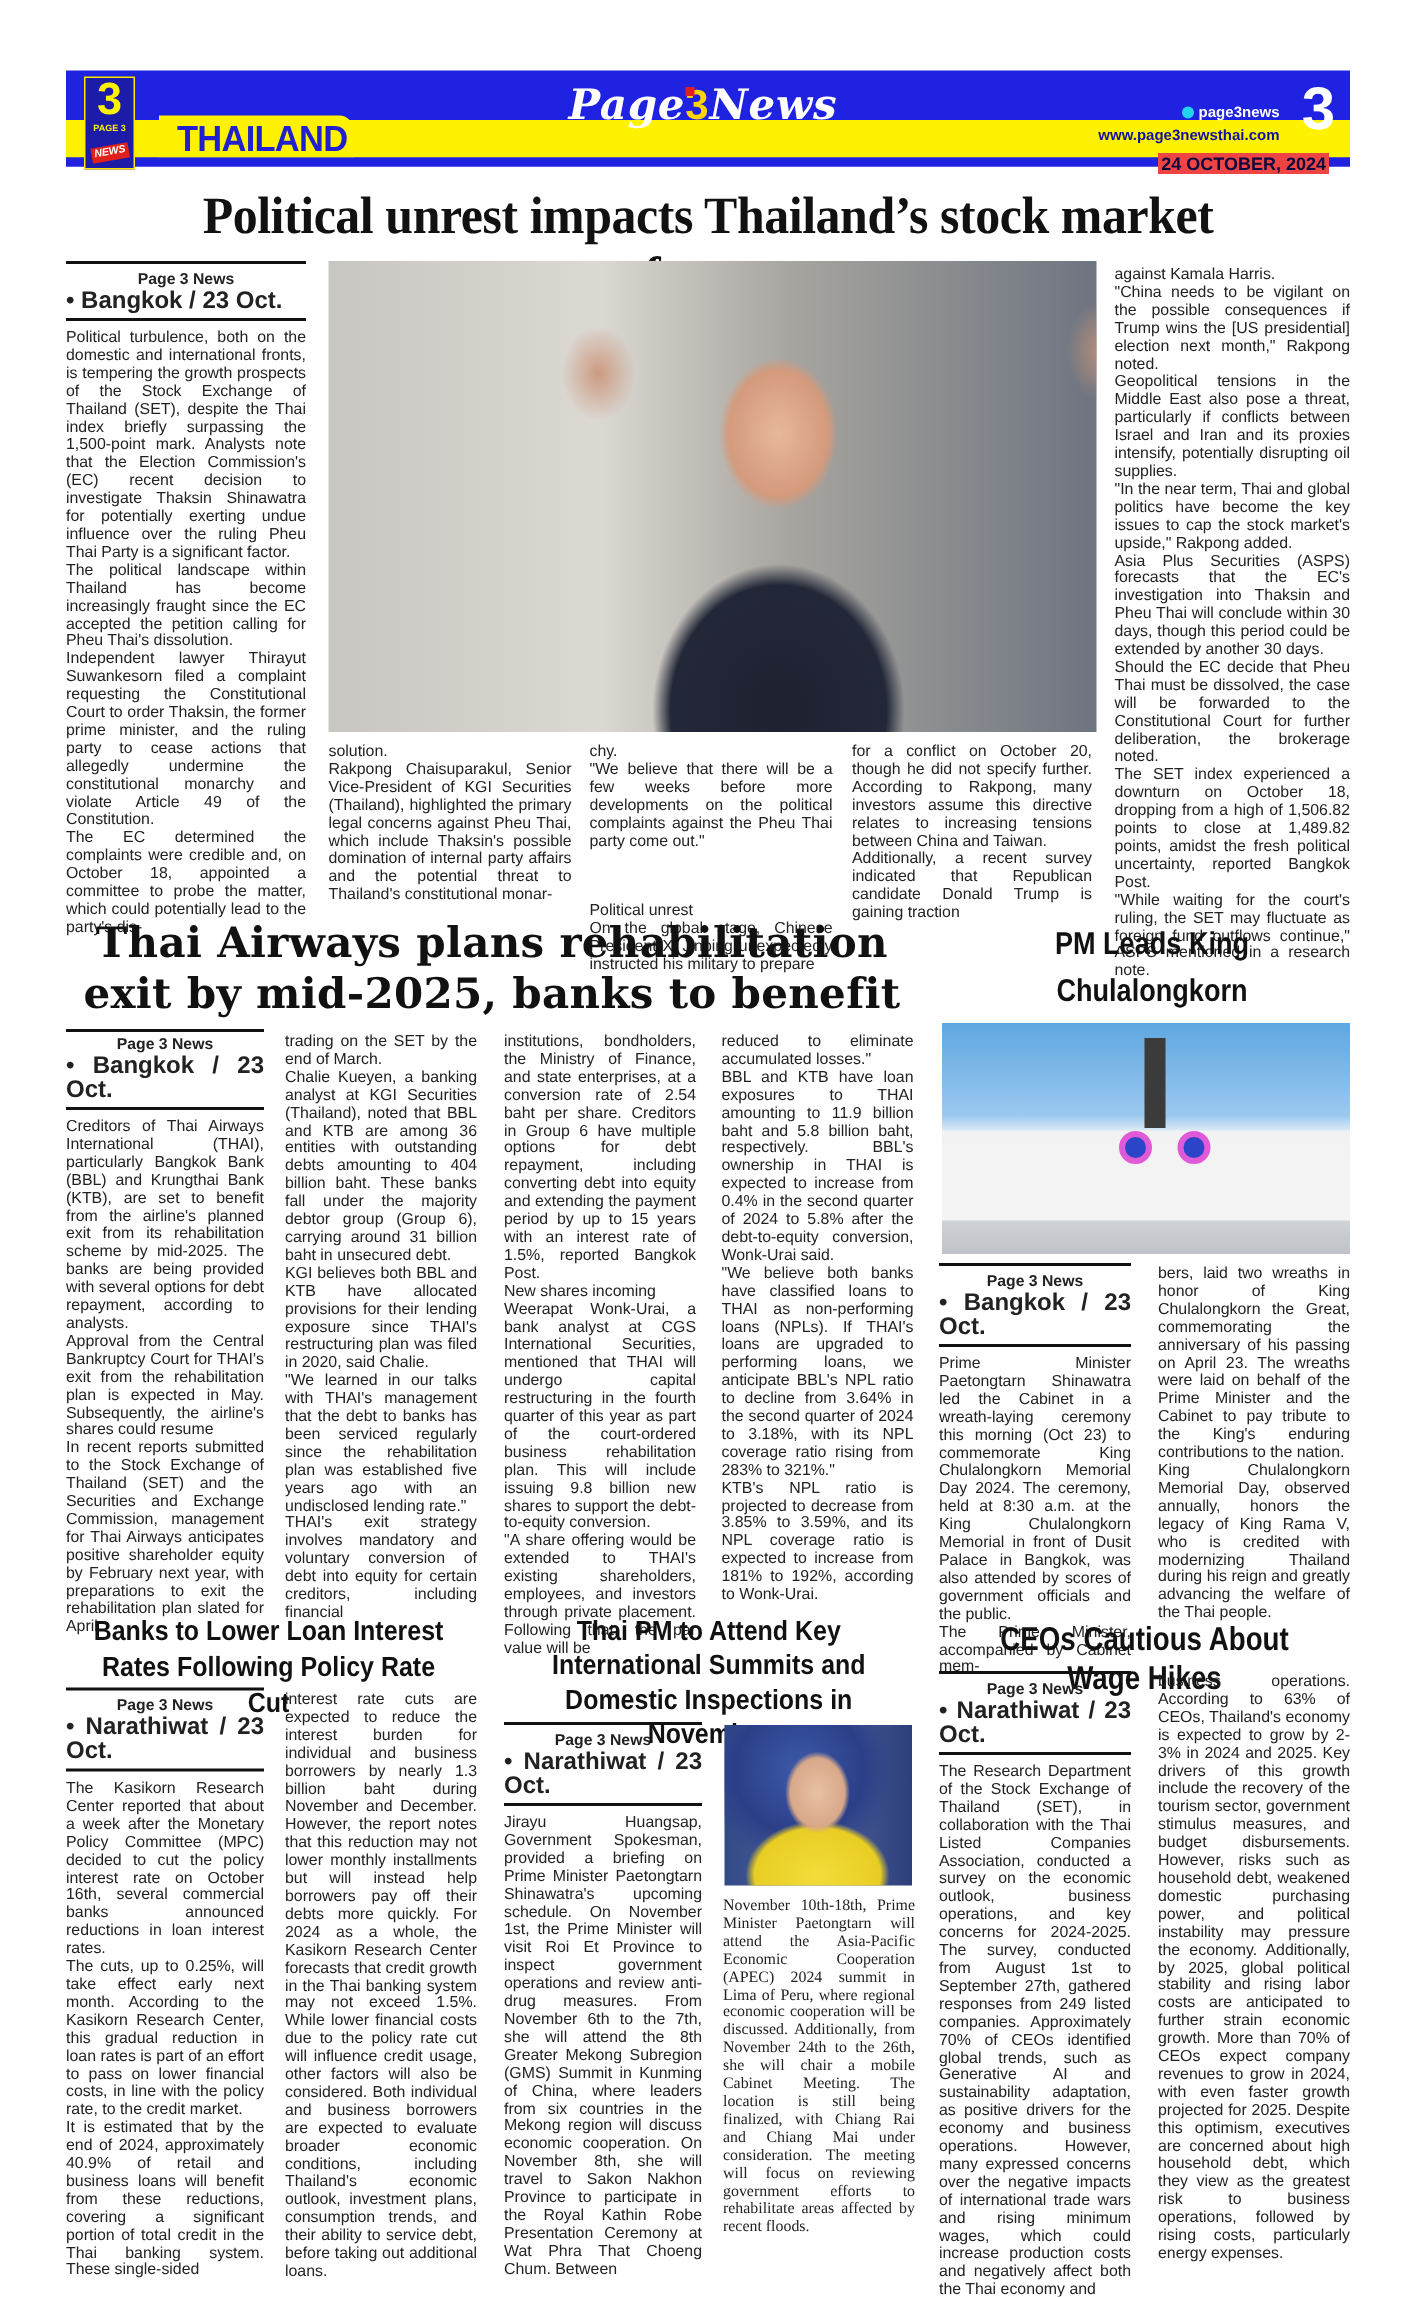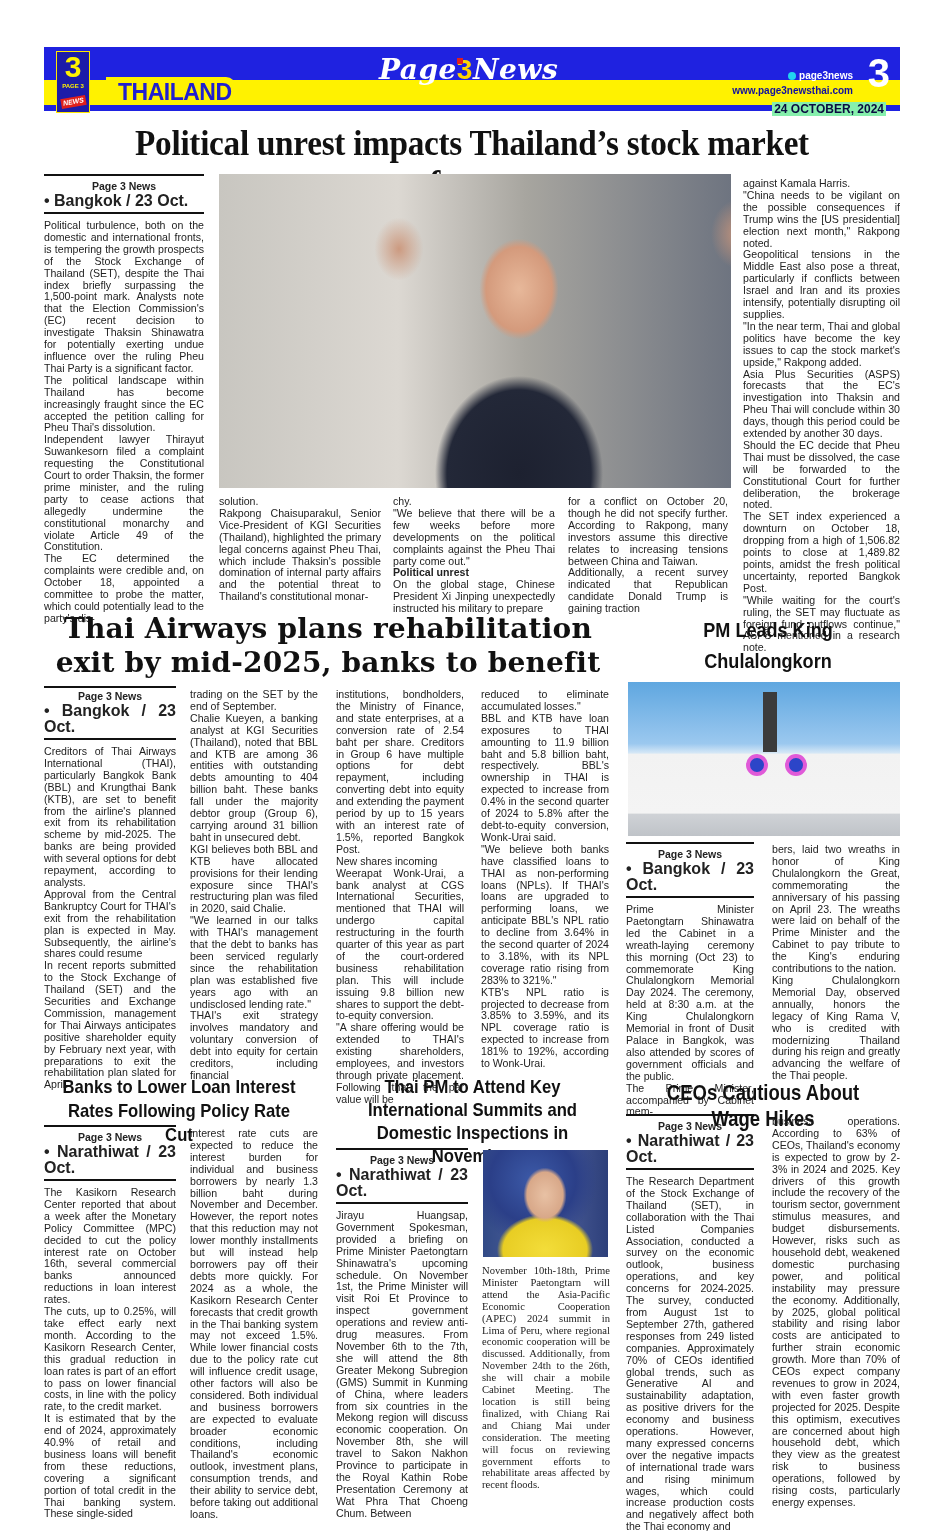--- a/index.html
+++ b/index.html
@@ -16,21 +16,21 @@
   .logo-box .pg3 { display:block; font-size: 6px; font-weight: bold; color: #fff200; line-height: 8px; }
   .logo-box .nws { display:inline-block; font-size: 7px; font-weight: bold; font-style: italic; color: #fff; background: #e0201c; padding: 0 2px; transform: rotate(-10deg); line-height: 10px; }
   .thailand { position: absolute; left: 74px; top: 32px; font-family: "Liberation Sans", sans-serif; font-weight: bold; font-size: 23px; color: #2020d0; letter-spacing: -0.5px; transform: scaleY(1.05); }
   .brand { position: absolute; left: 335px; top: 6px; font-family: "DejaVu Serif", serif; font-weight: bold; font-style: italic; font-size: 28px; color: #ffffff; letter-spacing: 0.5px; }
   .brand .b3 { color: #ffd400; font-style: normal; font-family: "Liberation Sans", sans-serif; font-weight: 900; position: relative; }
   .brand .b3::before { content: ""; position: absolute; left: 0; top: 4px; width: 6px; height: 6px; background: #e02020; }
   .social { position: absolute; right: 47px; top: 23px; font-size: 10px; color: #ffffff; font-weight: bold; }
   .social .dot { display: inline-block; width: 8px; height: 8px; border-radius: 50%; background: #21d4f0; vertical-align: -1px; margin-right: 3px; }
   .website { position: absolute; right: 47px; top: 38px; font-size: 10px; color: #1010a0; font-weight: bold; }
   .pagenum { position: absolute; right: 10px; top: 4px; font-size: 40px; font-weight: bold; color: #ffffff; line-height: 44px; }
-  .pdate { position: absolute; right: 14px; top: 55px; font-size: 12px; font-weight: bold; color: #0a0a40; background: #86efac; padding: 0 2px; z-index: 2; margin-left: 44px; }
+  .pdate { position: absolute; right: 14px; top: 55px; font-size: 12px; font-weight: bold; color: #0a0a40; background: #ef4444; padding: 0 2px; z-index: 2; margin-left: 44px; }
 
   
   .h-main { position: absolute; left: 44px; top: 124px; width: 856px; text-align: center; font-family: "Liberation Serif", serif; font-weight: bold; font-size: 35px; color: #111; letter-spacing: -0.3px; transform: scaleX(0.95); transform-origin: center; }
 
   
   .col { position: absolute; font-size: 10.6px; line-height: 11.9px; text-align: justify; color: #222; }
   .col p { margin: 0; }
   .byline { border-top: 2px solid #111; border-bottom: 2px solid #111; padding: 3px 0 3px; margin-bottom: 6px; }
   .byline .src { text-align: center; font-weight: bold; font-size: 10.5px; display:block; line-height: 14px; }
   .byline .loc { font-weight: bold; font-size: 16px; display:block; line-height: 16px; }
@@ -104,21 +104,21 @@
 
 <div class="photo photo-thaksin"></div>
 
 <div class="col" style="left:219px; top:496px; width:162px;">
   <p>solution.</p>
   <p>Rakpong Chaisuparakul, Senior Vice-President of KGI Securities (Thailand), highlighted the primary legal concerns against Pheu Thai, which include Thaksin's possible domination of internal party affairs and the potential threat to Thailand's constitutional monar-</p>
 </div>
 <div class="col" style="left:393px; top:496px; width:162px;">
   <p>chy.</p>
   <p>"We believe that there will be a few weeks before more developments on the political complaints against the Pheu Thai party come out."</p>
-  <p style="font-weight:bold;">Political unrest</p>
+  <p style="font-weight:normal;margin-top:35px;">Political unrest</p>
   <p>On the global stage, Chinese President Xi Jinping unexpectedly instructed his military to prepare</p>
 </div>
 <div class="col" style="left:568px; top:496px; width:160px;">
   <p>for a conflict on October 20, though he did not specify further. According to Rakpong, many investors assume this directive relates to increasing tensions between China and Taiwan.</p>
   <p>Additionally, a recent survey indicated that Republican candidate Donald Trump is gaining traction</p>
 </div>
 <div class="col" style="left:743px; top:178px; width:157px;">
   <p>against Kamala Harris.</p>
   <p>"China needs to be vigilant on the possible consequences if Trump wins the [US presidential] election next month," Rakpong noted.</p>
   <p>Geopolitical tensions in the Middle East also pose a threat, particularly if conflicts between Israel and Iran and its proxies intensify, potentially disrupting oil supplies.</p>
@@ -138,21 +138,21 @@
 <div class="col" style="left:44px; top:686px; width:132px;">
   <div class="byline" style="border-top:none;">
     <span class="src">Page 3 News</span>
     <span class="loc">Bangkok  /  23   Oct.</span>
   </div>
   <p>Creditors of Thai Airways International (THAI), particularly Bangkok Bank (BBL) and Krungthai Bank (KTB), are set to benefit from the airline's planned exit from its rehabilitation scheme by mid-2025. The banks are being provided with several options for debt repayment, according to analysts.</p>
   <p>Approval from the Central Bankruptcy Court for THAI's exit from the rehabilitation plan is expected in May. Subsequently, the airline's shares could resume</p>
   <p>In recent reports submitted to the Stock Exchange of Thailand (SET) and the Securities and Exchange Commission, management for Thai Airways anticipates positive shareholder equity by February next year, with preparations to exit the rehabilitation plan slated for April.</p>
 </div>
 <div class="col" style="left:190px; top:689px; width:128px;">
-  <p>trading on the SET by the end of September.</p>
+  <p>trading on the SET by the end of March.</p>
   <p>Chalie Kueyen, a banking analyst at KGI Securities (Thailand), noted that BBL and KTB are among 36 entities with outstanding debts amounting to 404 billion baht. These banks fall under the majority debtor group (Group 6), carrying around 31 billion baht in unsecured debt.</p>
   <p>KGI believes both BBL and KTB have allocated provisions for their lending exposure since THAI's restructuring plan was filed in 2020, said Chalie.</p>
   <p>"We learned in our talks with THAI's management that the debt to banks has been serviced regularly since the rehabilitation plan was established five years ago with an undisclosed lending rate."</p>
   <p>THAI's exit strategy involves mandatory and voluntary conversion of debt into equity for certain creditors, including financial</p>
 </div>
 <div class="col" style="left:336px; top:689px; width:128px;">
   <p>institutions, bondholders, the Ministry of Finance, and state enterprises, at a conversion rate of 2.54 baht per share. Creditors in Group 6 have multiple options for debt repayment, including converting debt into equity and extending the payment period by up to 15 years with an interest rate of 1.5%, reported Bangkok Post.</p>
   <p>New shares incoming</p>
   <p>Weerapat Wonk-Urai, a bank analyst at CGS International Securities, mentioned that THAI will undergo capital restructuring in the fourth quarter of this year as part of the court-ordered business rehabilitation plan. This will include issuing 9.8 billion new shares to support the debt-to-equity conversion.</p>
   <p>"A share offering would be extended to THAI's existing shareholders, employees, and investors through private placement. Following that, the par value will be</p>

